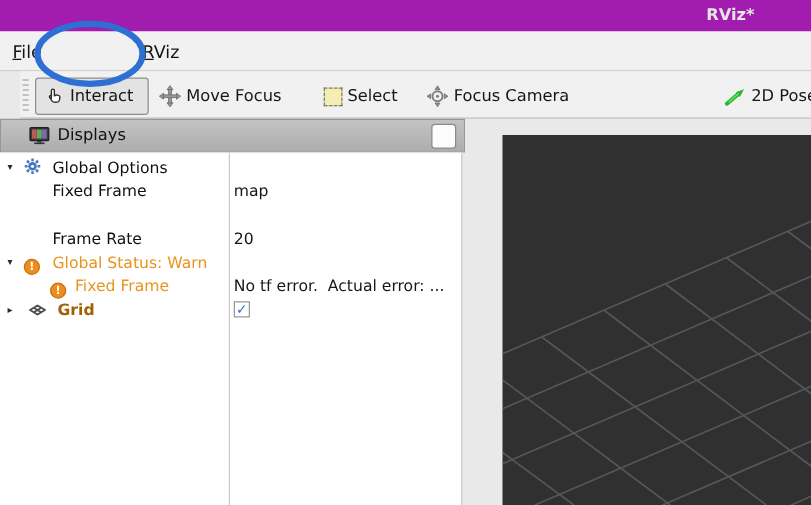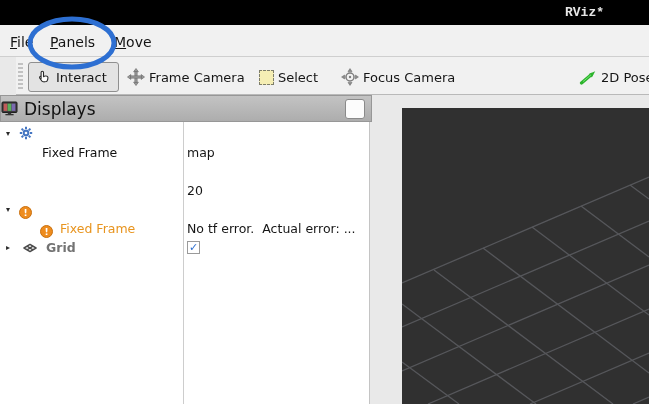--- a/index.html
+++ b/index.html
@@ -1,21 +1,21 @@
 <!DOCTYPE html>
 <html><head>
 <meta charset="utf-8">
 <style>
   * { margin:0; padding:0; box-sizing:border-box; }
   html,body { width:649px; height:404px; overflow:hidden; }
   body { font-family:"DejaVu Sans","Liberation Sans",sans-serif; color:#111; position:relative;
          background:#e9e9e9; }
 
   
-  .titlebar { position:absolute; left:0; top:0; width:649px; height:35px; background:#000000;font-family:Liberation Mono, monospace; }
+  .titlebar { position:absolute; left:0; top:0; width:649px; height:35px; background:#a21caf; }
   .titlebar .title { position:absolute; left:565px; top:0; line-height:25px;
                      font-size:13px; font-weight:bold; color:#e6e6e6; }
 
   
   .menubar { position:absolute; left:0; top:25px; width:649px; height:32px;
              background:#f1f1f1; border-bottom:1px solid #cfcfcf; }
   .menu-item { position:absolute; top:0; height:31px; line-height:34px; font-size:14px;
                padding:0 6px; color:#141414; }
   .menu-item::first-letter { text-decoration:underline; }
   .menu-file   { left:4px; }
@@ -39,33 +39,33 @@
   .icon { display:inline-flex; align-items:center; justify-content:center; }
   .select-swatch { width:15px; height:15px; background:#f5eeb4; border:1.6px dashed #7d7d6a; }
 
   
   .main { position:absolute; left:0; top:95px; width:649px; height:309px; background:#e9e9e9; }
 
   
   .panel { position:absolute; left:0; top:0; width:372px; height:309px; }
   .panel-header { position:absolute; left:0; top:0; width:372px; height:27px;
                   background:linear-gradient(#c3c3c3,#adadad); border:1px solid #979797;
-                  display:flex; align-items:center; gap:6px; padding-left:0; font-size:17px; }
+                  display:flex; align-items:center; gap:6px; padding-left:22px; font-size:13px; }
   .panel-float-btn { position:absolute; right:6px; top:3px; width:20px; height:20px;
                      background:#fcfcfc; border:1px solid #8a8a8a; border-radius:3px; }
   .panel-body { position:absolute; left:0; top:27px; width:370px; height:282px;
                 background:#ffffff; border-right:1px solid #c4c4c4; }
   .col-divider { position:absolute; left:183px; top:0; width:1px; height:282px; background:#cdcdcd; }
 
   .row { position:absolute; left:0; width:370px; height:19px; line-height:19px; font-size:12.5px; }
   .cell-name  { position:absolute; top:0; height:19px; }
   .cell-value { position:absolute; left:187px; top:0; height:19px; white-space:pre; color:#161616; }
   .tw { position:absolute; width:12px; text-align:center; font-size:8px; color:#2b2b2b; top:0; }
   .warn-text { color:#e8941e; }
-  .grid-label { color:#737373; font-weight:bold; }
+  .grid-label { color:#a16207; font-weight:bold; }
   .warn-badge { display:inline-block; width:13px; height:13px; border-radius:50%;
                 background:#ee8c1e; border:1px solid #c9700e; color:#fff; font-size:9px;
                 font-weight:bold; text-align:center; line-height:12px; vertical-align:-2px; }
   .swatch { display:inline-block; width:11px; height:11px; vertical-align:-1px;
             border:1px solid #555; margin-right:5px; }
   .checkbox { position:absolute; left:187px; top:3px; width:13px; height:13px; background:#fff;
               border:1px solid #9a9a9a; font-size:11px; line-height:12px; text-align:center;
               color:#2e6fd0; font-weight:bold; }
 
   
@@ -79,22 +79,21 @@
 </style>
 </head>
 <body>
 
 <div class="titlebar">
   <span class="title">RViz*</span>
 </div>
 
 <div class="menubar">
   <span class="menu-item menu-file">File</span>
-  <span class="menu-item menu-panels">Panels</span>
-  <span class="menu-item menu-help">Move</span>
+  <span class="menu-item menu-help">RViz</span>
 </div>
 
 <div class="toolbar">
   <div class="tb-handle"></div>
 
   <div class="tool active tool-interact">
     <span class="icon">
       <svg width="16" height="16" viewBox="0 0 16 16">
         <path d="M5.1,9.6 V3.5 a1.2,1.2 0 0 1 2.4,0 V7.6 h0.5 c0.4,-0.9 3.7,-0.8 3.9,0.7 c0.15,1.2 -0.3,2.7 -0.8,3.7 c-0.55,1.05 -4.7,1.15 -5.3,0 c-0.5,-0.95 -1.7,-2.4 -2.1,-3.1 c-0.55,-1 0.6,-1.8 1.4,-1.3 Z" fill="#ffffff" stroke="#2b2b2b" stroke-width="1.1" stroke-linejoin="round"></path>
       </svg>
@@ -108,21 +107,21 @@
         <g fill="#9a9a9a" stroke="#6f6f6f" stroke-width="0.7">
           <polygon points="9,0.5 6.6,3.8 11.4,3.8"></polygon>
           <polygon points="9,17.5 6.6,14.2 11.4,14.2"></polygon>
           <polygon points="0.5,9 3.8,6.6 3.8,11.4"></polygon>
           <polygon points="17.5,9 14.2,6.6 14.2,11.4"></polygon>
           <rect x="7.9" y="3.6" width="2.2" height="10.8"></rect>
           <rect x="3.6" y="7.9" width="10.8" height="2.2"></rect>
         </g>
       </svg>
     </span>
-    <span>Frame Camera</span>
+    <span>Move Focus</span>
   </div>
 
   <div class="tool tool-select">
     <span class="select-swatch"></span>
     <span>Select</span>
   </div>
 
   <div class="tool tool-focus">
     <span class="icon">
       <svg width="18" height="18" viewBox="0 0 18 18">
@@ -184,37 +183,40 @@
                 <line x1="11" y1="7" x2="13.2" y2="7"></line>
               <line x1="2.6" y1="2.6" x2="4.2" y2="4.2"></line>
                 <line x1="9.8" y1="9.8" x2="11.4" y2="11.4"></line>
               <line x1="11.4" y1="2.6" x2="9.8" y2="4.2"></line>
                 <line x1="4.2" y1="9.8" x2="2.6" y2="11.4"></line>
             </g>
             <circle cx="7" cy="7" r="3.4" fill="#4576c2"></circle>
             <circle cx="7" cy="7" r="1.3" fill="#ffffff"></circle>
           </svg>
         </span>
+        <span class="cell-name" style="left:42px">Global Options</span>
       </div>
 
       <div class="row" style="top:21px">
         <span class="cell-name" style="left:42px">Fixed Frame</span>
         <span class="cell-value">map</span>
       </div>
 
       <div class="row" style="top:40px">
       </div>
 
       <div class="row" style="top:59px">
+        <span class="cell-name" style="left:42px">Frame Rate</span>
         <span class="cell-value">20</span>
       </div>
 
       <div class="row" style="top:78px">
         <span class="tw" style="left:2px">▾</span>
         <span class="cell-name" style="left:19px"><span class="warn-badge">!</span></span>
+        <span class="cell-name warn-text" style="left:42px">Global Status: Warn</span>
       </div>
 
       <div class="row" style="top:97px">
         <span class="cell-name" style="left:40px"><span class="warn-badge">!</span></span>
         <span class="cell-name warn-text" style="left:60px">Fixed Frame</span>
         <span class="cell-value">No tf error.  Actual error: ...</span>
       </div>
 
       <div class="row" style="top:116px">
         <span class="tw" style="left:2px">▸</span>

